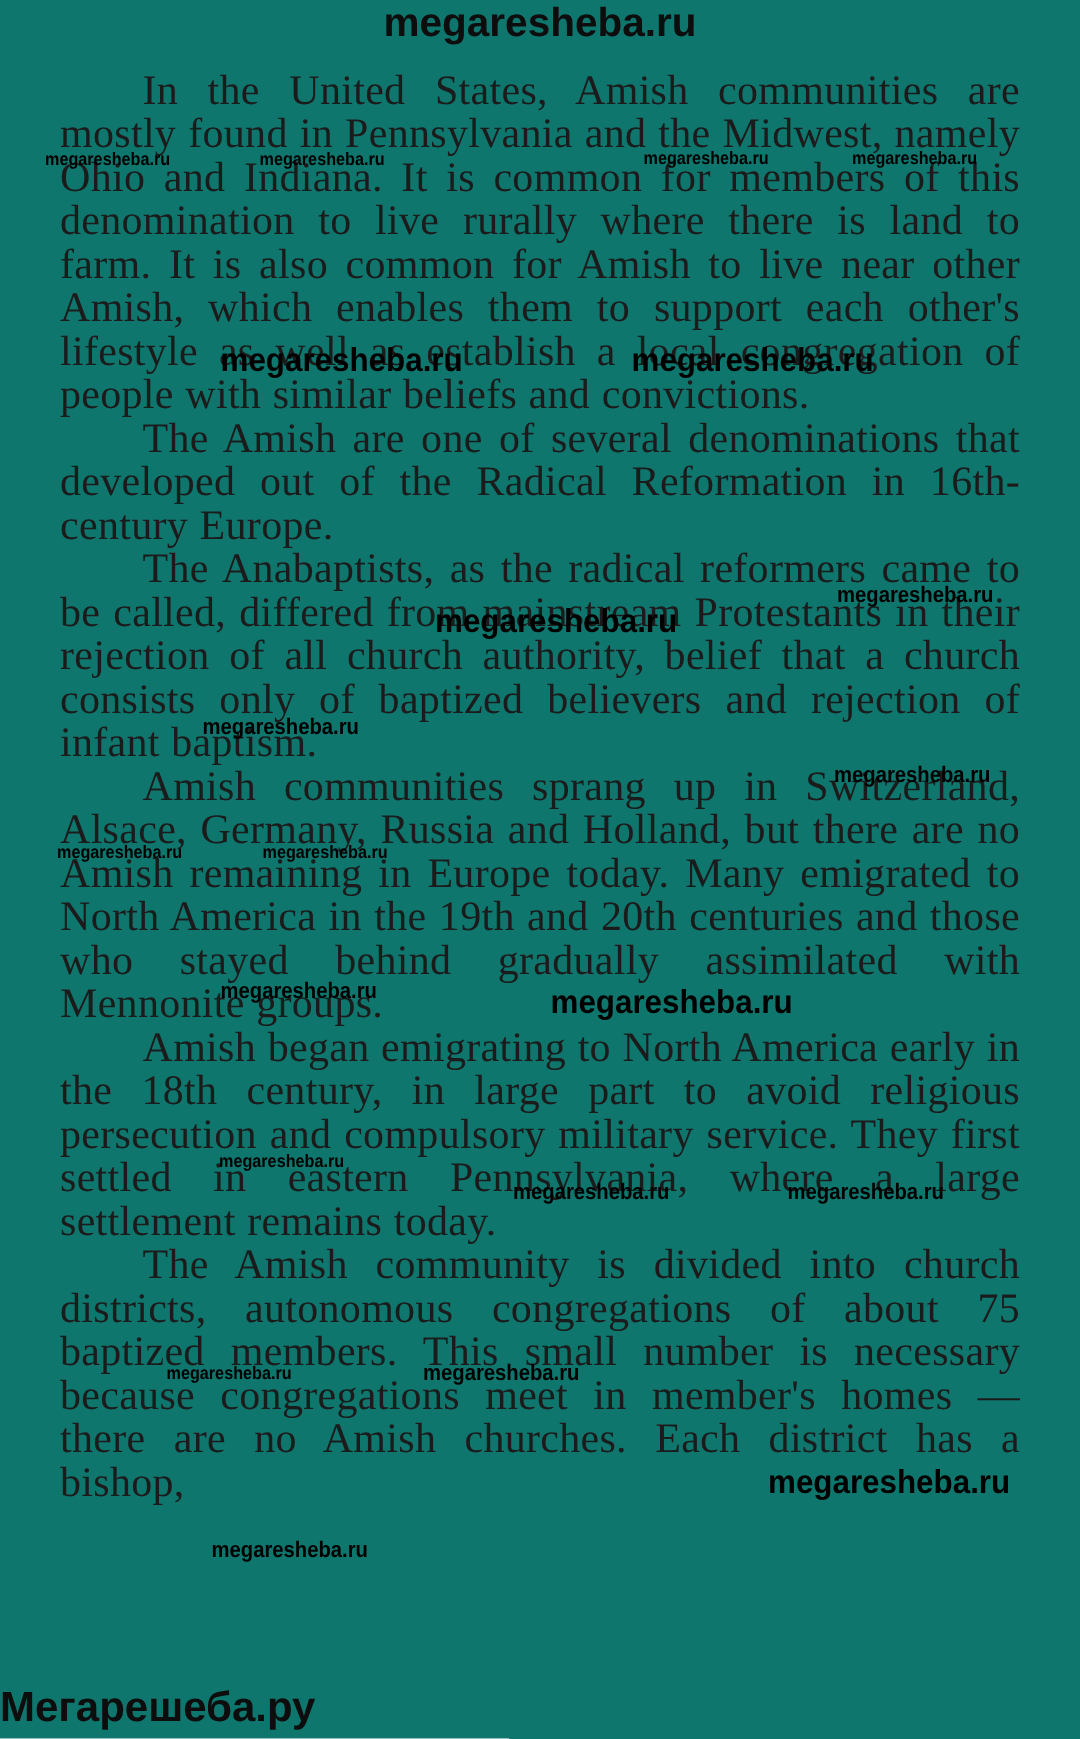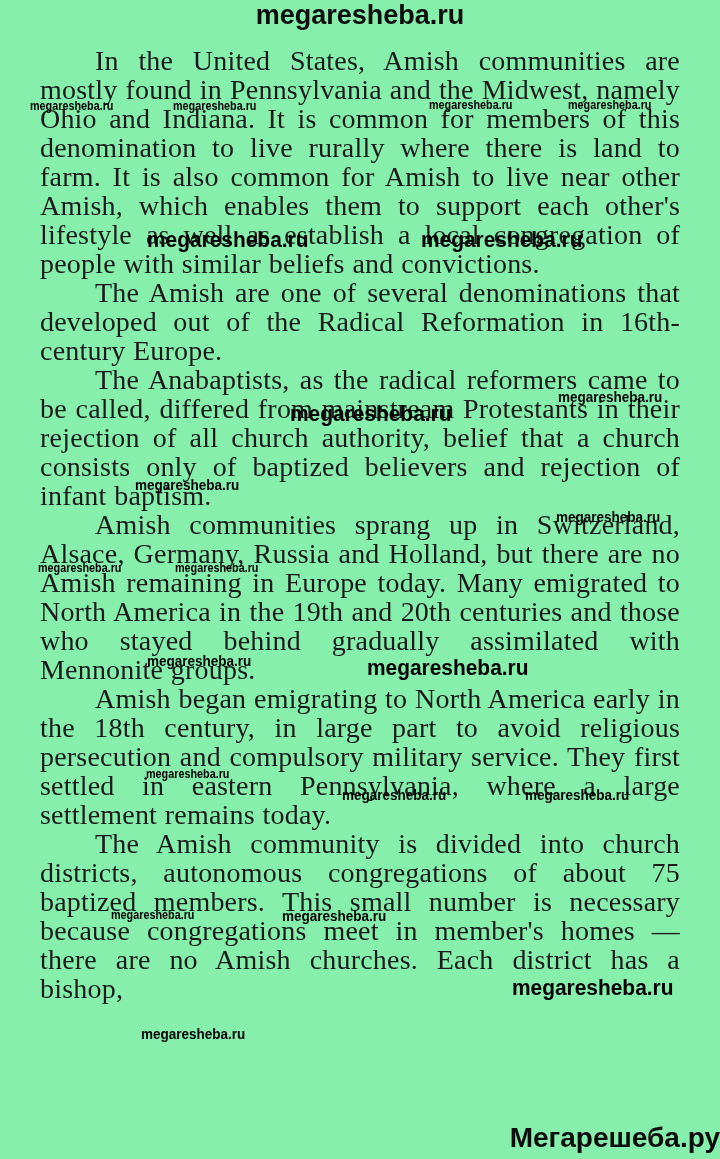--- a/index.html
+++ b/index.html
@@ -4,21 +4,21 @@
 <style>
   html, body {
     margin: 0;
     padding: 0;
     background: #ffffff;
   }
   .page {
     position: relative;
     width: 720px;
     height: 1159px;
-    background: #86efac;
+    background: #0f766e;
     overflow: hidden;
     color: #1b1b1b;
   }
   .site-header {
     position: absolute;
     top: 0;
     left: 0;
     width: 100%;
     text-align: center;
     font-family: "Liberation Sans", sans-serif;
@@ -54,21 +54,21 @@
     line-height: 1;
   }
   .wm-sm { font-size: 12px; transform: scaleX(0.90); }
   .wm-md { font-size: 15px; transform: scaleX(0.90); }
   .wm-lg { font-size: 22px; transform: scaleX(0.95); }
   .site-footer {
     position: absolute;
     top: 1122px;
     left: 0;
     width: 100%;
-    text-align: right;
+    text-align: left;
     font-family: "Liberation Sans", sans-serif;
     font-weight: bold;
     font-size: 28px;
     line-height: 32px;
     color: #0d0d0d;
   }
 </style>
 </head>
 <body>
 

